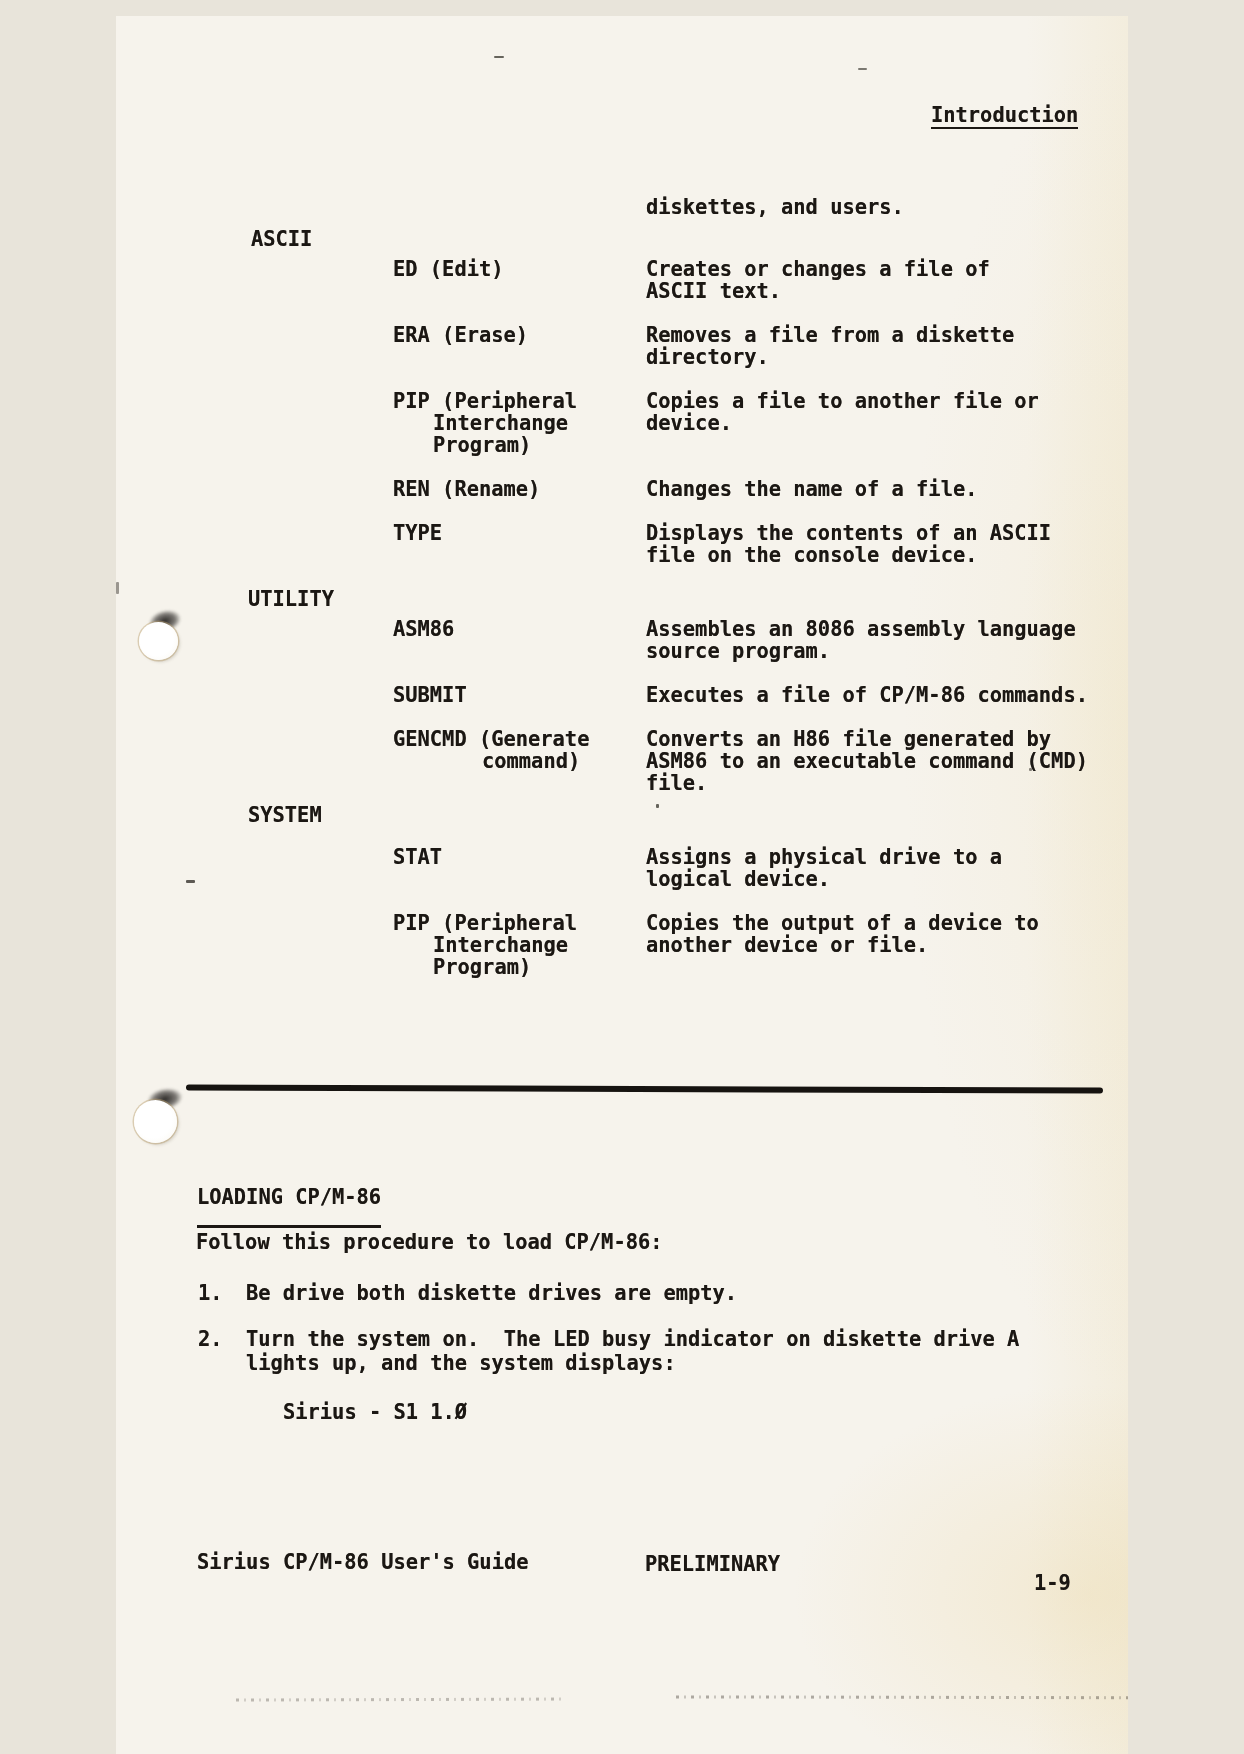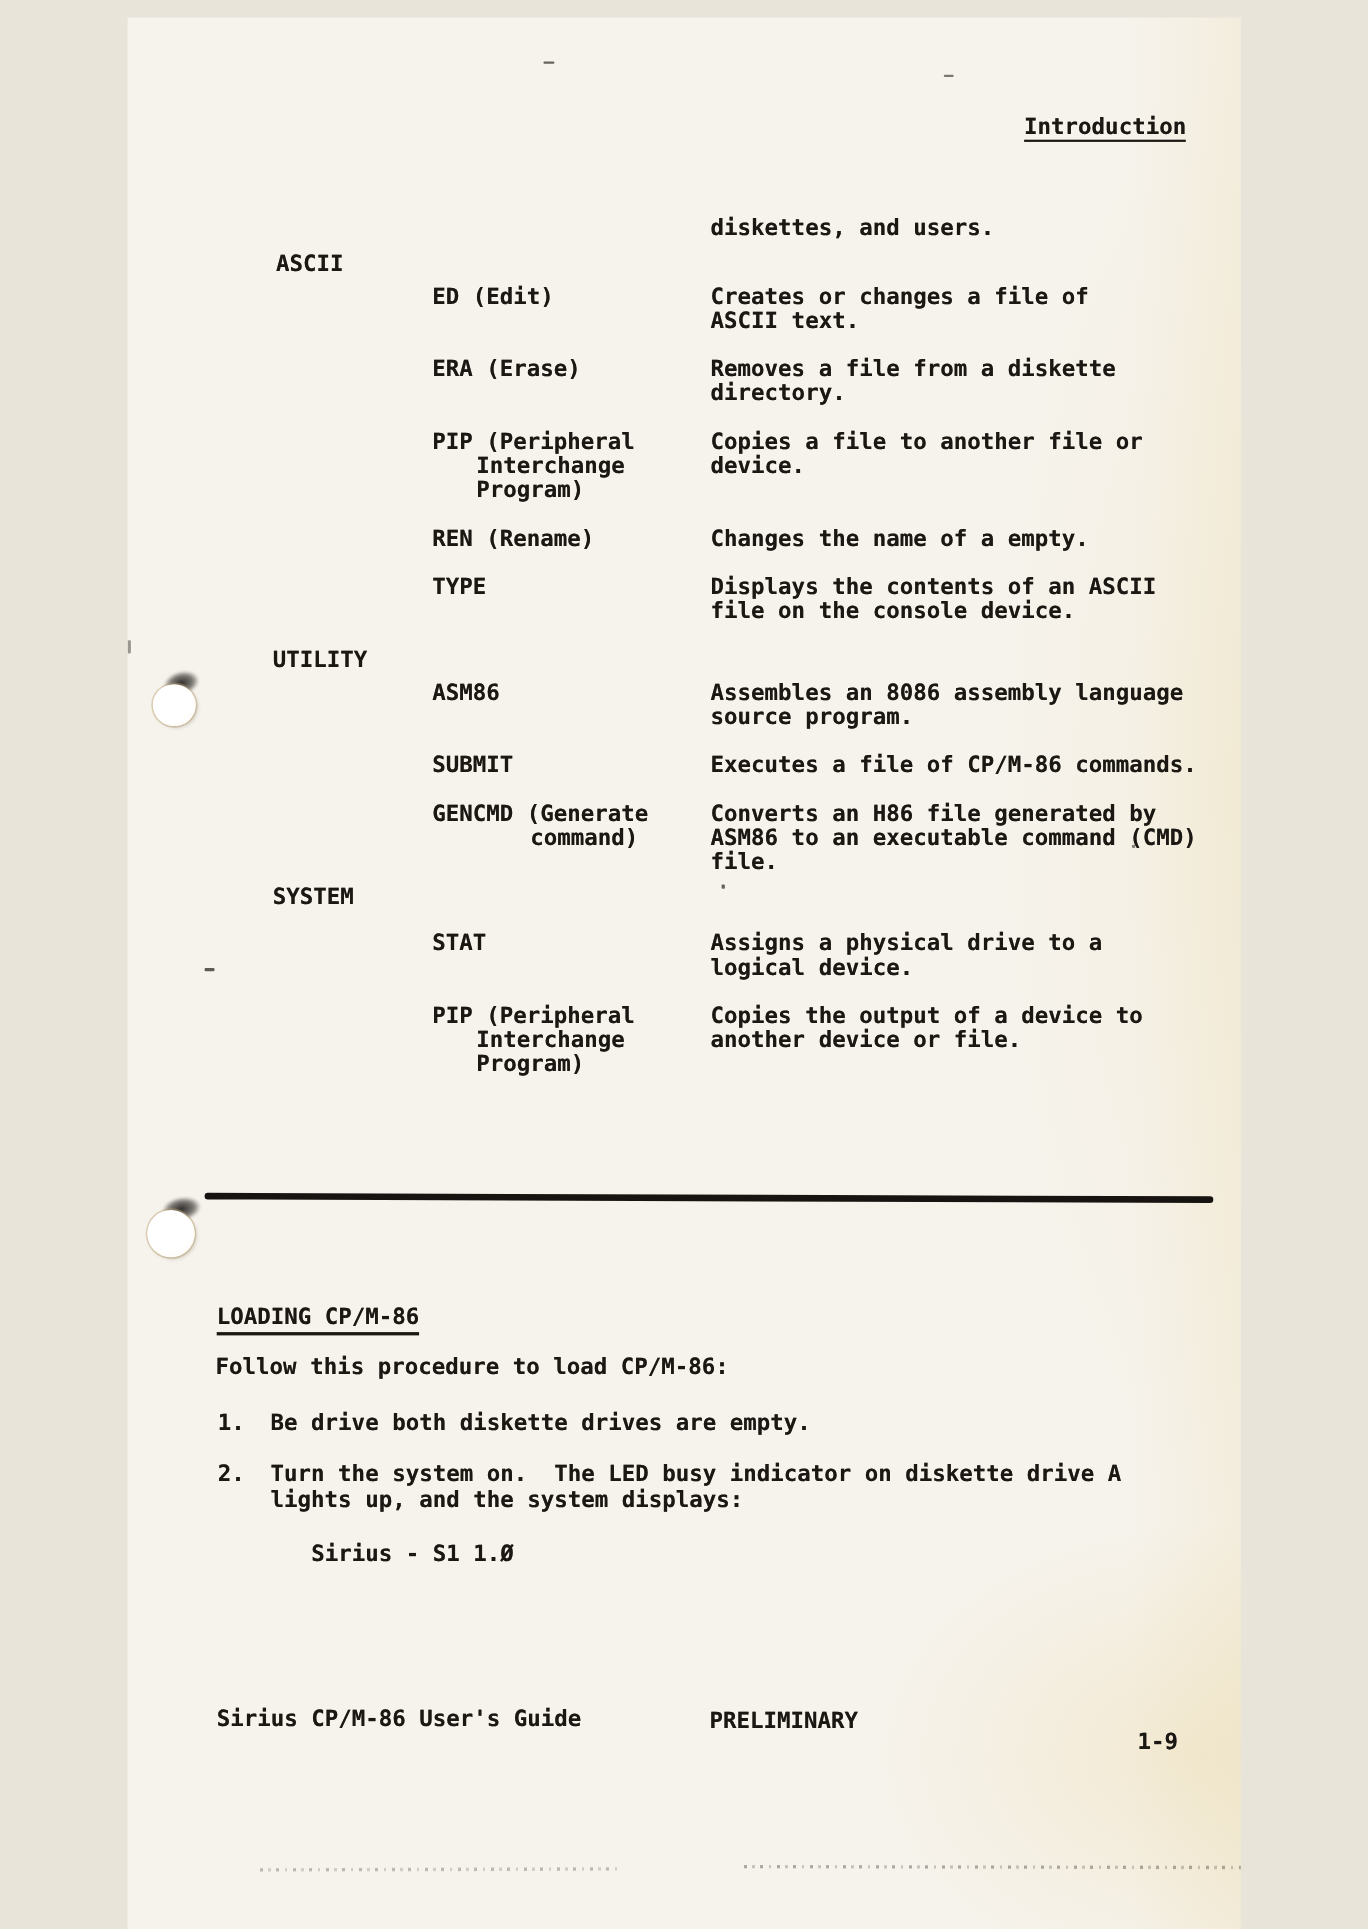--- a/index.html
+++ b/index.html
@@ -16,21 +16,21 @@
     color:#1b1713;
   }
   .ln{
     position:absolute;
     white-space:pre;
     font:bold 20.4px/22px "DejaVu Sans Mono","Liberation Mono",monospace;
     color:#1b1713;
     text-shadow:0 0 0.4px rgba(27,23,19,0.6);
   }
   .u1{border-bottom:2.5px solid #1b1713;padding-bottom:1px;}
-  .u2{border-bottom:3px solid #1b1713;padding-bottom:3px;}
+  .u2{border-bottom:3px solid #1b1713;padding-bottom:17px;}
   .rule{
     position:absolute;left:70px;top:1070px;width:917px;height:6px;
     background:#161310;border-radius:3px;transform:rotate(0.2deg);
   }
   .hole{
     position:absolute;border-radius:50%;
     background:radial-gradient(circle at 45% 45%, #ffffff 55%, #f9f6ee 100%);
     box-shadow:0 0 0 1.5px rgba(186,160,110,0.45), 2px 2px 3px rgba(120,110,90,0.25);
   }
   .smudge{
@@ -63,21 +63,21 @@
   <span class="ln" style="left:530px;top:308px">Removes a file from a diskette</span>
   <span class="ln" style="left:530px;top:330px">directory.</span>
 
   <span class="ln" style="left:277px;top:374px">PIP (Peripheral</span>
   <span class="ln" style="left:317px;top:396px">Interchange</span>
   <span class="ln" style="left:317px;top:418px">Program)</span>
   <span class="ln" style="left:530px;top:374px">Copies a file to another file or</span>
   <span class="ln" style="left:530px;top:396px">device.</span>
 
   <span class="ln" style="left:277px;top:462px">REN (Rename)</span>
-  <span class="ln" style="left:530px;top:462px">Changes the name of a empty.</span>
+  <span class="ln" style="left:530px;top:462px">Changes the name of a file.</span>
 
   <span class="ln" style="left:277px;top:506px">TYPE</span>
   <span class="ln" style="left:530px;top:506px">Displays the contents of an ASCII</span>
   <span class="ln" style="left:530px;top:528px">file on the console device.</span>
 
   <span class="ln" style="left:132px;top:572px">UTILITY</span>
 
   <span class="ln" style="left:277px;top:602px">ASM86</span>
   <span class="ln" style="left:530px;top:602px">Assembles an 8086 assembly language</span>
   <span class="ln" style="left:530px;top:624px">source program.</span>

